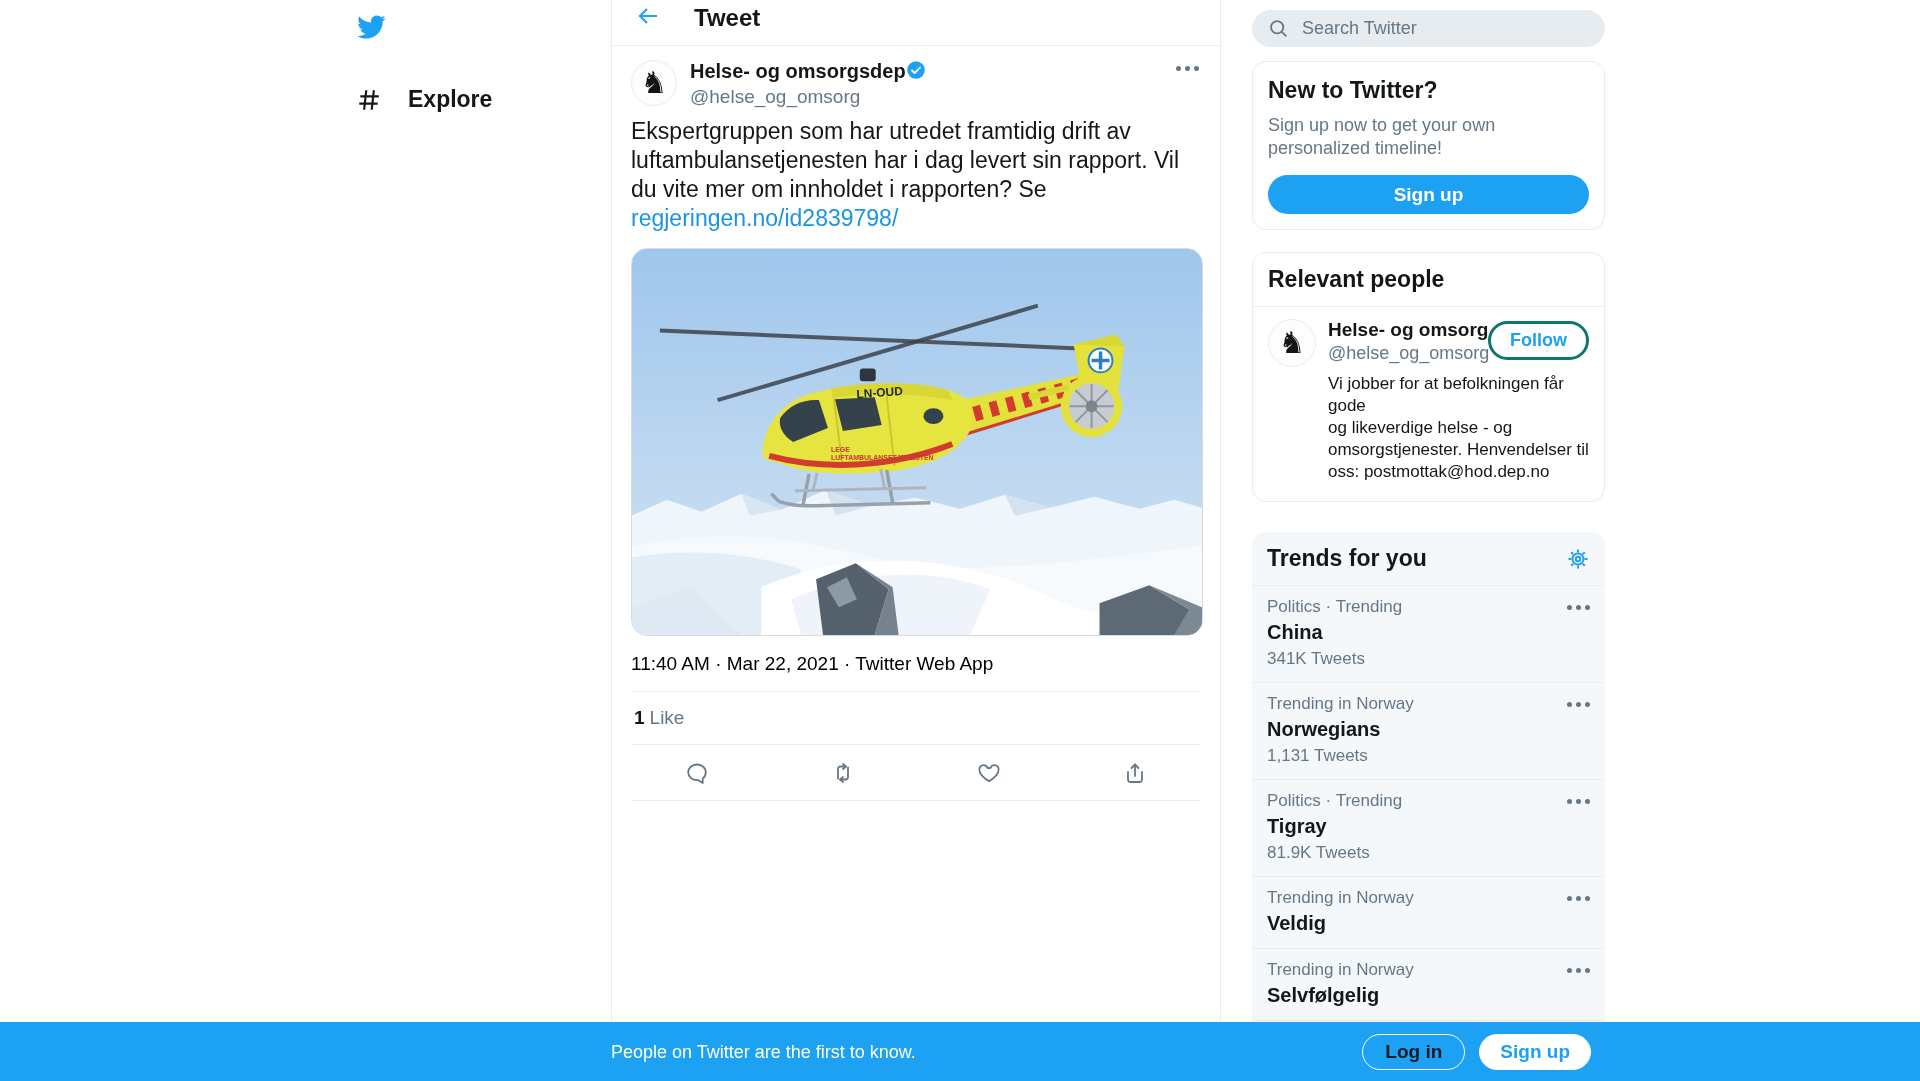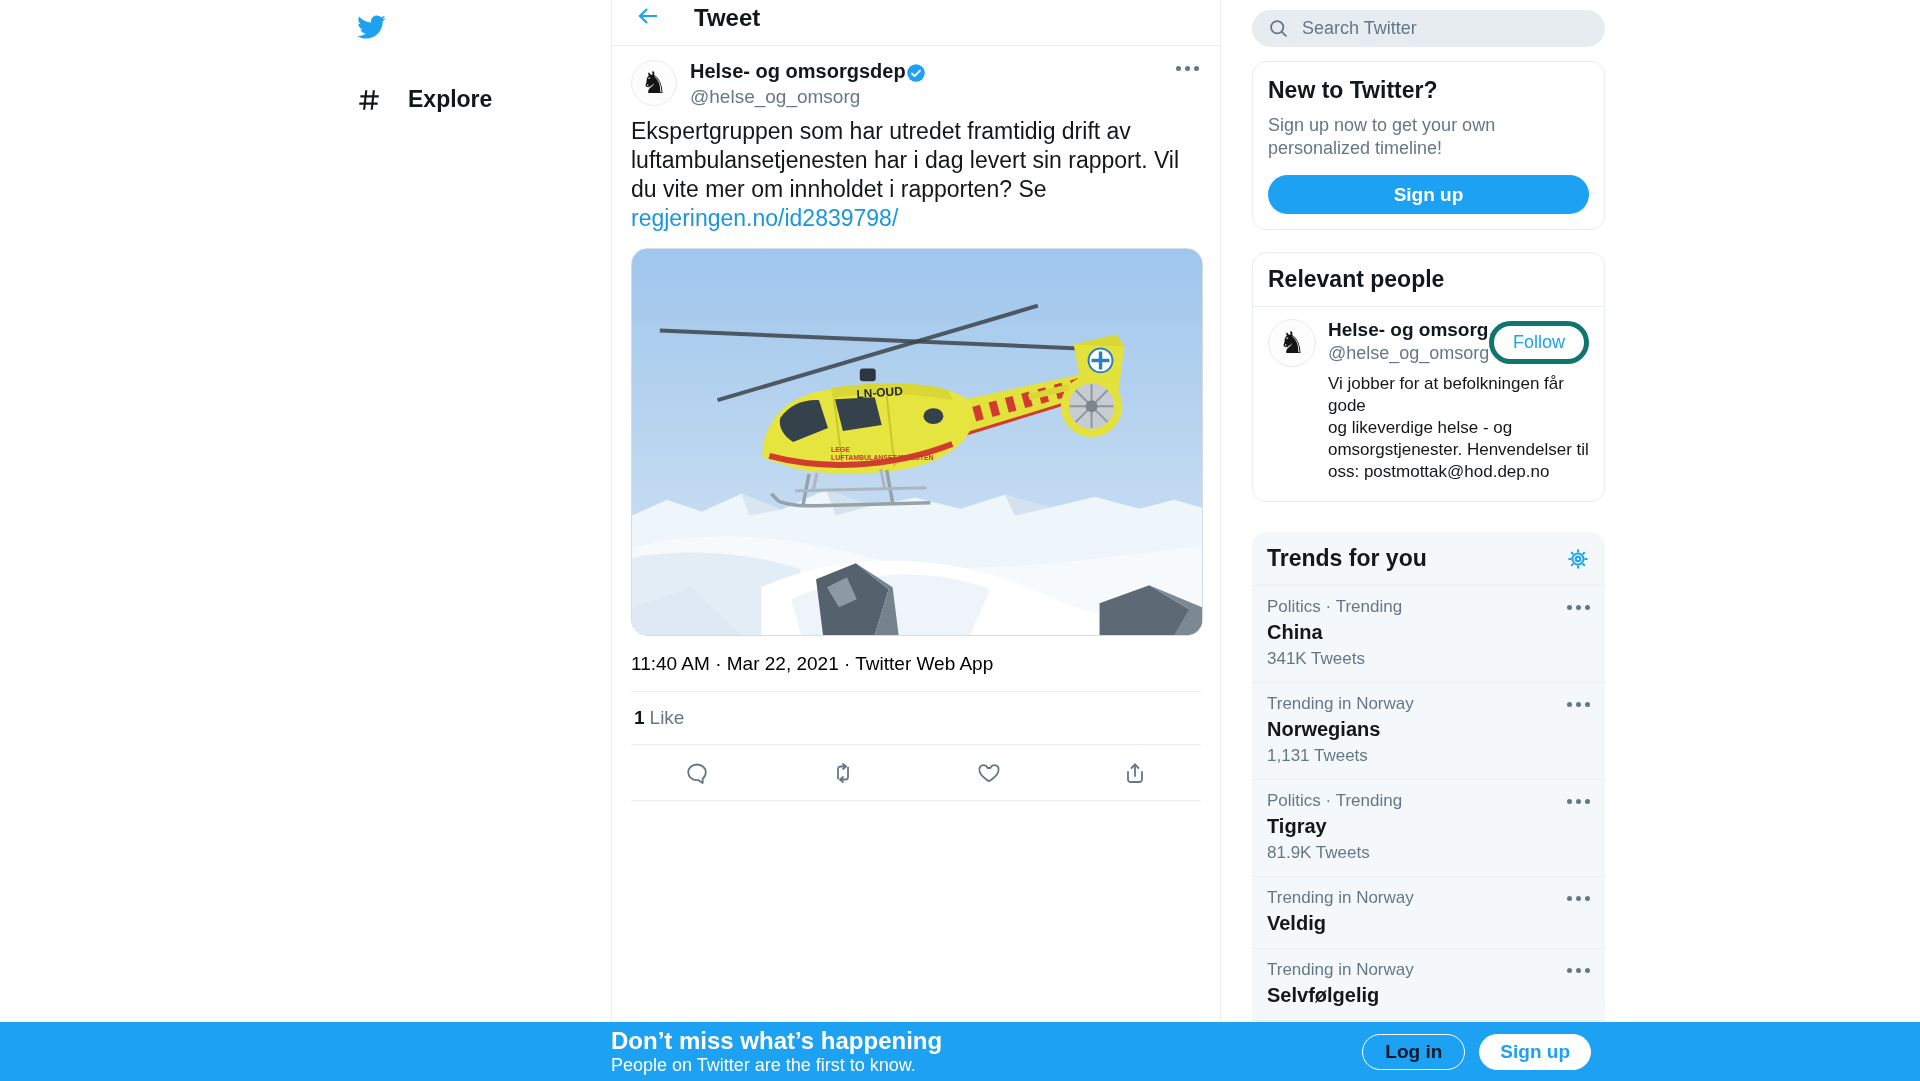--- a/index.html
+++ b/index.html
@@ -28,21 +28,21 @@
   .back-btn { background:none; border:none; display:flex; }
   .back-btn svg { width:24px; height:24px; stroke:#1da1f2; stroke-width:2.2; fill:none; }
   .main-title { font-size:24px; font-weight:bold; }
 
   .tweet-area { padding:14px 19px 0; }
   .tweet-head { display:flex; align-items:flex-start; }
   .avatar { width:46px; height:46px; border-radius:50%; background:#fdfdfd; border:1px solid #e6ecf0;
             display:flex; align-items:center; justify-content:center; flex:none; overflow:hidden; }
   .avatar .lion { font-family:"DejaVu Sans",sans-serif; font-size:30px; color:#141414; line-height:1; }
   .names { margin-left:13px; flex:1; }
-  .name-row { display:flex; align-items:flex-end; }
+  .name-row { display:flex; align-items:flex-start; }
   .name { font-size:20px; font-weight:bold; }
   .badge svg { width:20px; height:20px; display:block; }
   .handle { font-size:19px; color:#657786; margin-top:3px; }
   .more-btn { background:none; border:none; padding:6px 2px; }
   .dots { display:flex; gap:4px; }
   .dots i { width:5px; height:5px; border-radius:50%; background:#657786; display:block; }
 
   .tweet-text { margin-top:9px; font-size:23px; line-height:29px; color:#14171a; width:574px; }
   .tlink { color:#1b95e0; }
 
@@ -81,22 +81,22 @@
   .people-title { padding:13px 15px; border-bottom:1px solid #ebeef0; }
   .person { position:relative; display:flex; gap:12px; padding:12px 15px 18px; }
   .person .avatar { width:48px; height:48px; }
   .person-info { flex:1; min-width:0; }
   .p-name-row { display:flex; align-items:center; gap:4px; margin-right:98px; }
   .p-name { font-size:19px; font-weight:bold; white-space:nowrap; }
   .p-badge svg { width:19px; height:19px; display:block; }
   .p-handle { font-size:18px; color:#657786; margin-top:2px; }
   .p-bio { margin-top:9px; font-size:17px; line-height:22px; color:#14171a; }
   .p-bio span { display:block; }
-  .follow-btn { position:absolute; top:14px; right:15px; background:#fff; border:5px solid #0f766e;
-                color:#1da1f2; font-weight:normal; font-size:18px; padding:6px 19px; border-radius:9999px; }
+  .follow-btn { position:absolute; top:14px; right:15px; background:#fff; border:3px solid #0f766e;
+                color:#1da1f2; font-weight:bold; font-size:18px; padding:6px 19px; border-radius:9999px; }
 
   .trends-card { margin-top:30px; background:#f5f8fa; border-radius:14px; overflow:hidden; }
   .trends-head { display:flex; align-items:center; justify-content:space-between; padding:13px 15px; }
   .trends-head svg { width:24px; height:24px; stroke:#1da1f2; fill:none; stroke-width:2; }
   .trend { position:relative; padding:11px 15px 13px; border-top:1px solid #ebeef0; cursor:pointer; }
   .t-cat { font-size:17px; color:#657786; }
   .t-name { font-size:20px; font-weight:bold; margin-top:4px; }
   .t-count { font-size:17px; color:#657786; margin-top:5px; }
   .t-more { position:absolute; top:13px; right:13px; background:none; border:none; }
   .show-more { display:block; border-top:1px solid #ebeef0; padding:16px 15px 18px; color:#1da1f2;
@@ -386,20 +386,19 @@
         </button>
     </div>
 
     <a class="show-more">Show more</a>
   </div>
 
 </div>
 
 <div class="banner">
   <div class="banner-text">
-    <div class="banner-title">Don’t miss what’s happening</div>
     <div class="banner-sub">People on Twitter are the first to know.</div>
   </div>
   <div class="banner-actions">
     <button class="login-btn">Log in</button>
     <button class="banner-signup-btn">Sign up</button>
   </div>
 </div>
 
 </body></html>

